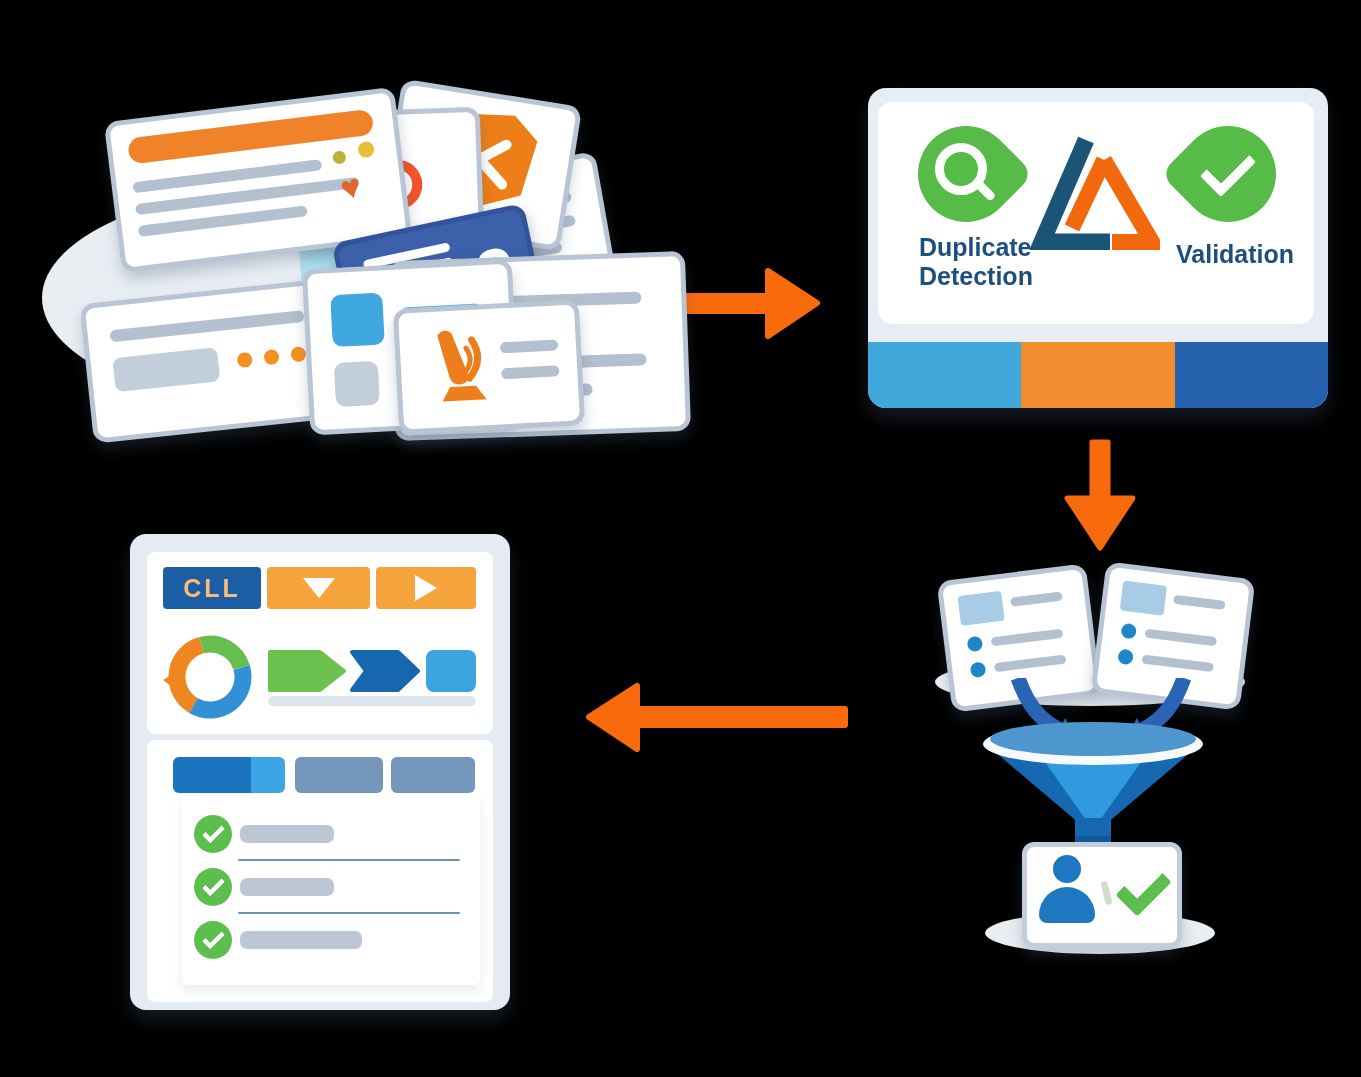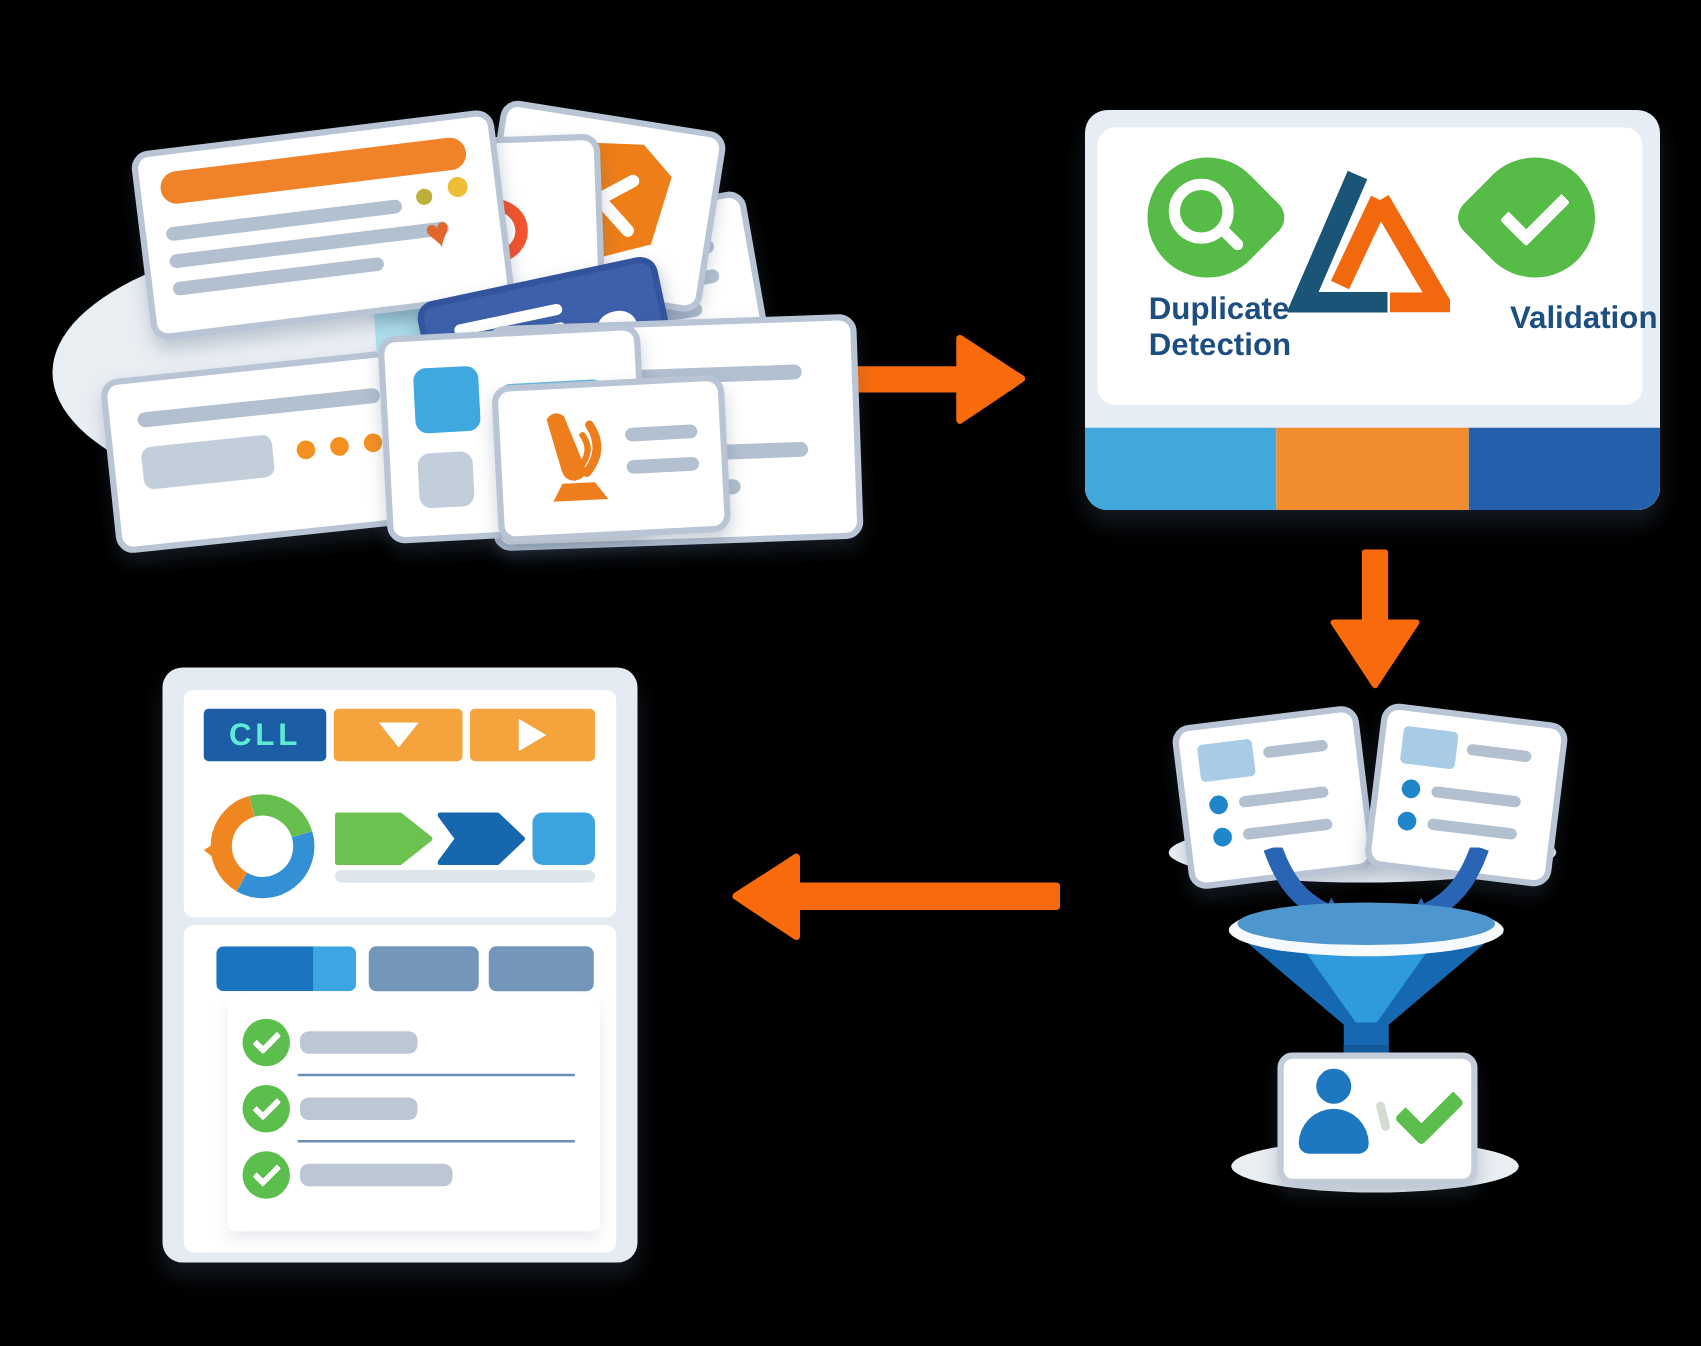--- a/index.html
+++ b/index.html
@@ -159,21 +159,21 @@
     <path d="M74,28 L122,110 L82,110" fill="none" stroke="#F2690D" stroke-width="16"></path>
   </svg>
 
   <div class="leaf leaf-pl" style="left:1180px;top:126px;">
     <div class="leaf-inner">
         <div class="bigcheck"></div>
       </div>
   </div>
 
   <div class="navy-label" style="left:919px;top:233px;width:140px;">Duplicate Detection</div>
-  <div class="navy-label" style="left:1176px;top:240px;width:150px;text-align:right;">Validation</div>
+  <div class="navy-label" style="left:1176px;top:240px;width:150px;">Validation</div>
 
   <div class="abs" style="left:868px;top:342px;width:460px;height:66px;border-radius:0 0 18px 18px;overflow:hidden;display:flex;">
     <div style="flex:1;background:#41A8DC;"></div>
     <div style="flex:1;background:#F18D2E;"></div>
     <div style="flex:1;background:#2460AC;"></div>
   </div>
 
   <svg class="abs" style="left:1058px;top:436px;" width="84" height="118" viewBox="0 0 84 118">
     <g fill="#F96A0C" stroke="#F96A0C" stroke-width="5" stroke-linejoin="round">
       <rect x="34" y="6" width="16" height="58"></rect>
@@ -233,21 +233,21 @@
       <polygon points="6,39 54,8 54,71"></polygon>
       <rect x="52" y="31" width="210" height="16"></rect>
     </g>
   </svg>
 
   <div class="abs" style="left:130px;top:534px;width:380px;height:476px;background:#E4EBF2;border-radius:16px;box-shadow:0 10px 18px rgba(70,90,120,.3);"></div>
   <div class="abs" style="left:147px;top:552px;width:346px;height:182px;background:#fff;border-radius:8px;"></div>
   <div class="abs" style="left:147px;top:740px;width:346px;height:262px;background:#fff;border-radius:8px;"></div>
 
   <div class="chip" style="left:163px;top:567px;width:98px;height:42px;background:#1B5EA6;">
-    <span style="color:#5eead4;font-weight:bold;font-size:25px;letter-spacing:3px;">CLL</span>
+    <span style="color:#fdba74;font-weight:bold;font-size:25px;letter-spacing:3px;">CLL</span>
   </div>
   <div class="chip" style="left:267px;top:567px;width:103px;height:42px;background:#F5A33C;">
     <div class="tri-down"></div>
   </div>
   <div class="chip" style="left:376px;top:567px;width:100px;height:42px;background:#F5A33C;">
     <div class="tri-right"></div>
   </div>
 
   <svg class="abs" style="left:163px;top:630px;" width="94" height="94" viewBox="0 0 94 94">
     <g fill="none" stroke-width="17">

